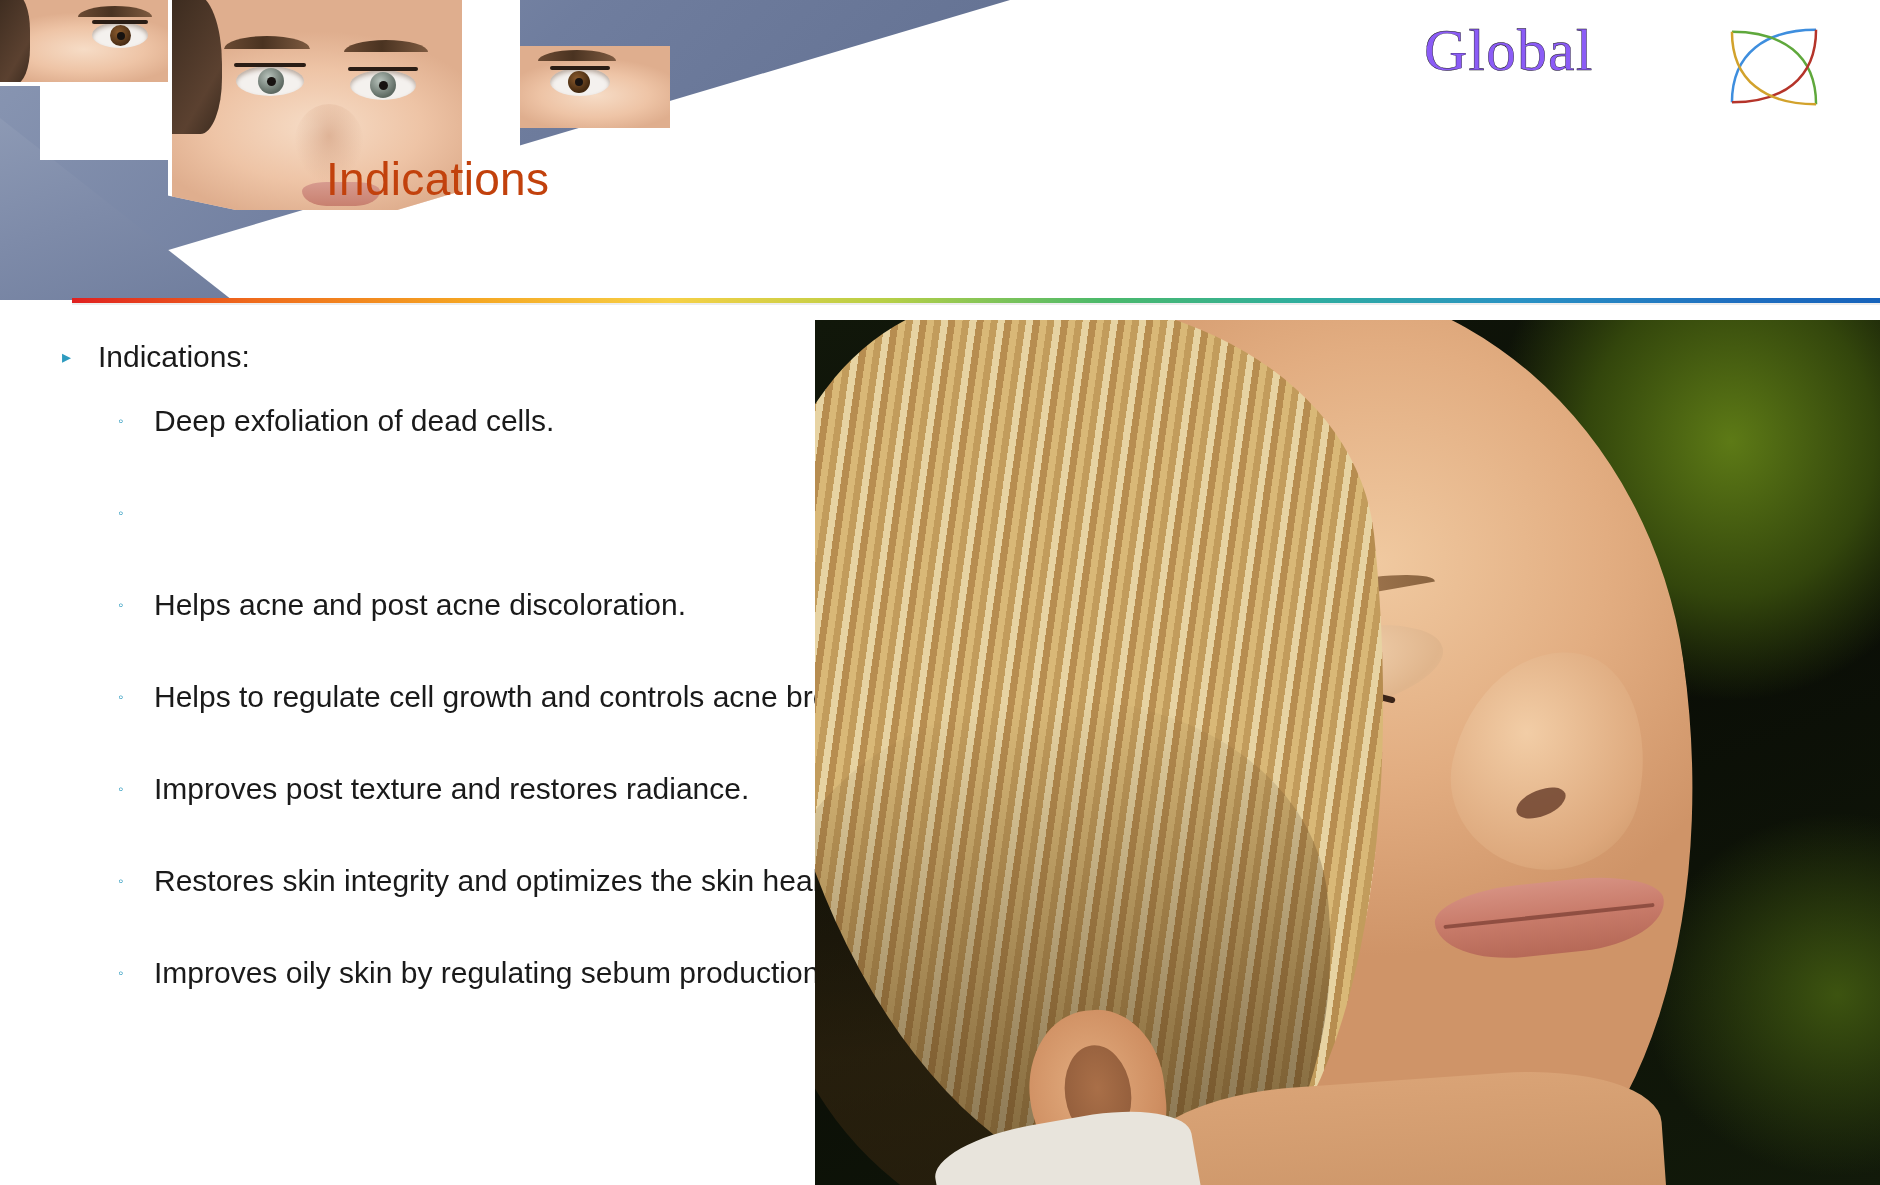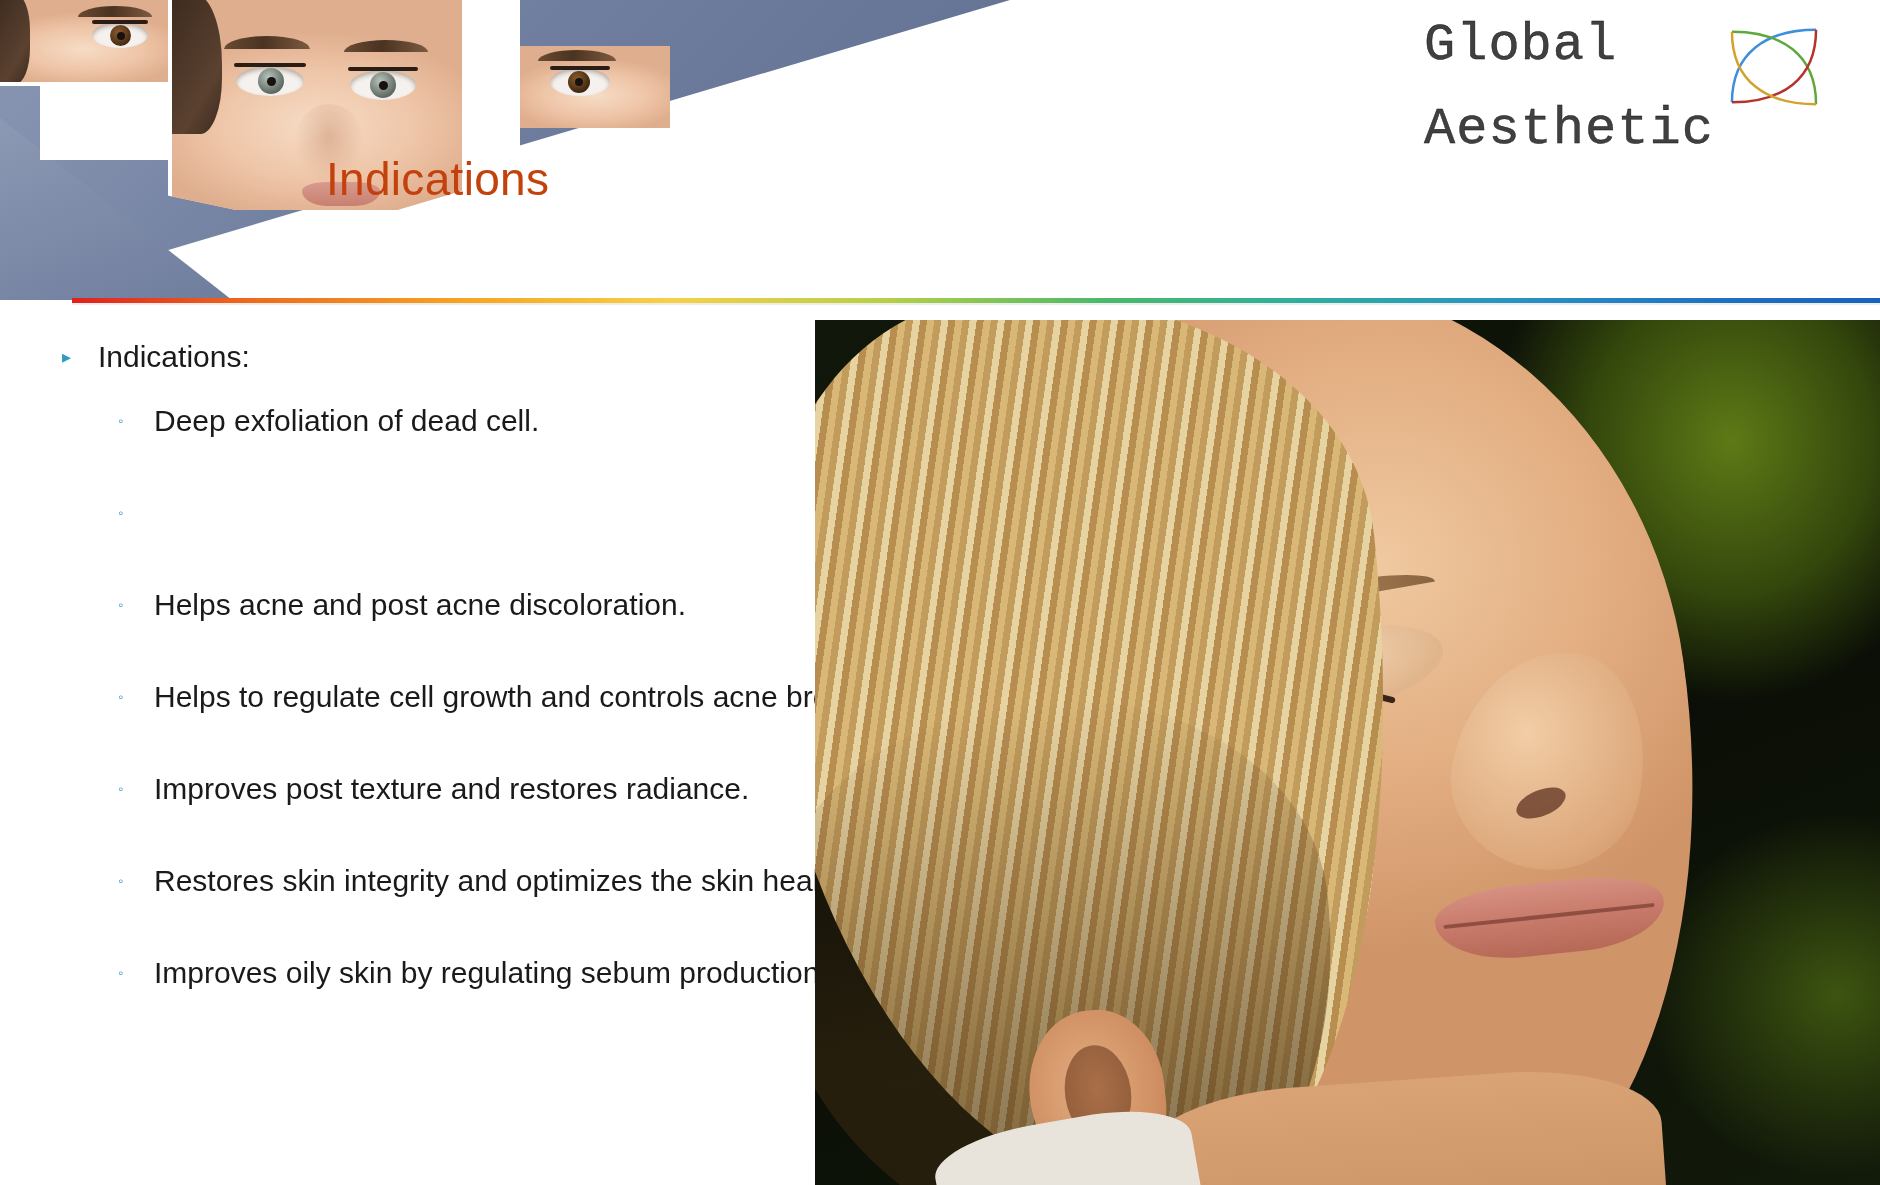--- a/index.html
+++ b/index.html
@@ -156,24 +156,24 @@
   
   .logo {
     position: absolute;
     right: 10px;
     top: 6px;
     width: 450px;
     height: 210px;
   }
   .logo-line {
     position: absolute;
-    color: #404040;
-    font-family: Liberation Mono, monospace;
+    color: #8b5cf6;
+    font-family: Liberation Serif, serif;
     font-weight: 300;
-    font-size: 52px;
+    font-size: 60px;
     letter-spacing: 1px;
     line-height: 1;
     white-space: nowrap;
     -webkit-text-stroke: 0.4px #111;
   }
   .logo-global { left: 4px; top: 14px; }
   .logo-aesthetic { left: 4px; top: 98px; }
   .logo-mark {
     position: absolute;
     left: 306px;
@@ -454,21 +454,20 @@
       <div class="tile-gap" style="left:0;top:82px;width:172px;height:4px;"></div>
       <div class="tile-gap" style="left:462px;top:0;width:58px;height:210px;"></div>
       <div class="tile-gap" style="left:40px;top:86px;width:132px;height:74px;"></div>
     </div>
 
     <div class="slide-title">Indications</div>
   </div>
 
   <div class="logo">
     <div class="logo-line logo-global">Global</div>
-    <div class="logo-line logo-aesthetic">Aesthetic</div>
     <svg class="logo-mark" viewBox="0 0 100 90">
       <path d="M6 82 C 6 30, 42 6, 94 6" fill="none" stroke="#3E8EDE" stroke-width="2.6"></path>
       <path d="M6 8 C 58 8, 94 32, 94 84" fill="none" stroke="#5FA83C" stroke-width="2.6"></path>
       <path d="M94 6 C 94 58, 58 82, 6 82" fill="none" stroke="#B5342A" stroke-width="2.6"></path>
       <path d="M94 84 C 42 84, 6 60, 6 8" fill="none" stroke="#D2A22C" stroke-width="2.6"></path>
     </svg>
   </div>
 
   <div class="divider"></div>
   <div class="divider-shadow"></div>
@@ -476,21 +475,21 @@
   <div class="content">
 
     <div class="lvl1">
       <span class="marker">▸</span>
       <span class="txt">Indications:</span>
     </div>
 
     <div class="sublist">
       <div class="lvl2">
         <span class="marker">◦</span>
-        <span class="txt">Deep exfoliation of dead cell.</span>
+        <span class="txt">Deep exfoliation of dead cells.</span>
       </div>
       <div class="lvl2">
         <span class="marker">◦</span>
       </div>
       <div class="lvl2">
         <span class="marker">◦</span>
         <span class="txt">Helps acne and post acne discoloration.</span>
       </div>
       <div class="lvl2">
         <span class="marker">◦</span>

